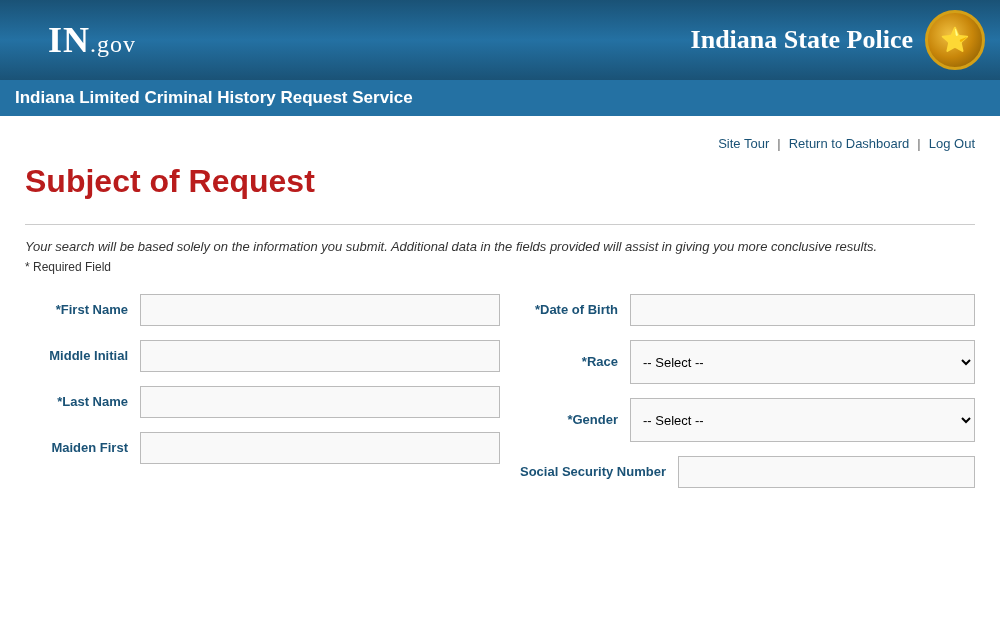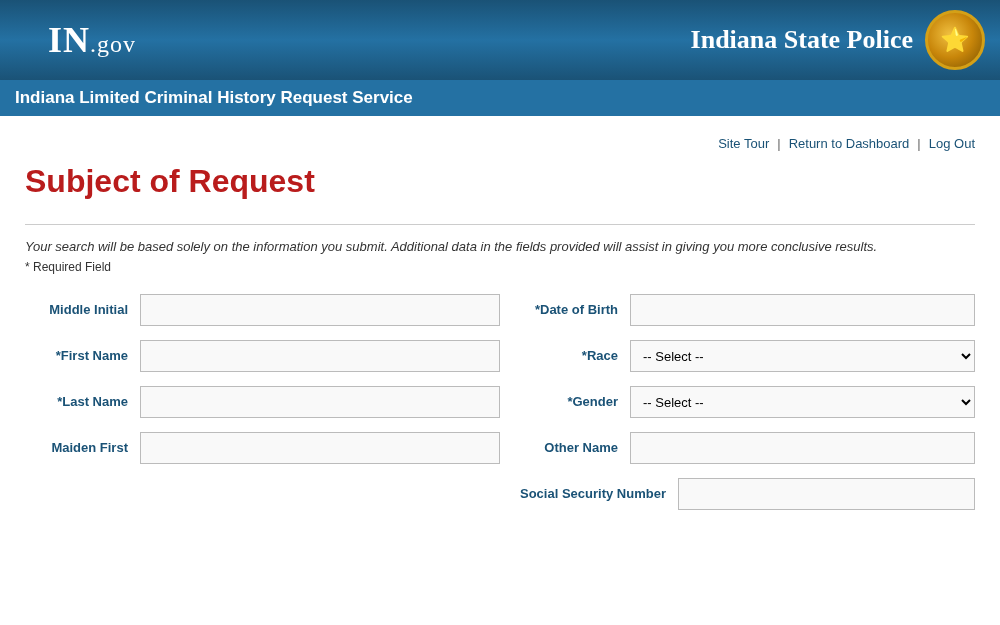--- a/index.html
+++ b/index.html
@@ -143,21 +143,21 @@
       flex: 1;
       height: 32px;
       border: 1px solid #bbb;
       padding: 4px 8px;
       font-size: 13px;
       background: #f9f9f9;
       outline: none;
     }
     .form-select {
       flex: 1;
-      height: 32px;
+      height: 44px;
       border: 1px solid #bbb;
       padding: 4px 8px;
       font-size: 13px;
       background: #f9f9f9;
       outline: none;
       appearance: auto;
     }
 
     .form-left .form-row .form-label {
       min-width: 115px;
@@ -203,26 +203,26 @@
   <hr class="divider">
 
   <p class="info-text">Your search will be based solely on the information you submit. Additional data in the fields provided will assist in giving you more conclusive results.</p>
   <p class="required-note">* Required Field</p>
 
   <div class="form-grid">
 
     <div class="form-left">
 
       <div class="form-row">
+        <label class="form-label">*First Name</label>
+        <input type="text" class="form-input" style="">
+      </div>
+
+      <div class="form-row">
         <label class="form-label">Middle Initial</label>
-        <input type="text" class="form-input" style="">
-      </div>
-
-      <div class="form-row">
-        <label class="form-label">*First Name</label>
         <input type="text" class="form-input" style="">
       </div>
 
       <div class="form-row">
         <label class="form-label">*Last Name</label>
         <input type="text" class="form-input" style="">
       </div>
 
 
 
@@ -254,24 +254,20 @@
 
       <div class="form-row">
         <label class="form-label">*Gender</label>
         <select class="form-select">
           <option>-- Select --</option>
           <option>Male</option>
           <option>Female</option>
         </select>
       </div>
 
-      <div class="form-row">
-        <label class="form-label">Other Name</label>
-        <input type="text" class="form-input" style="">
-      </div>
 
       <div class="form-row">
         <label class="form-label">Social Security Number</label>
         <input type="text" class="form-input" style="">
       </div>
 
     </div>
 
   </div>
 </div>

